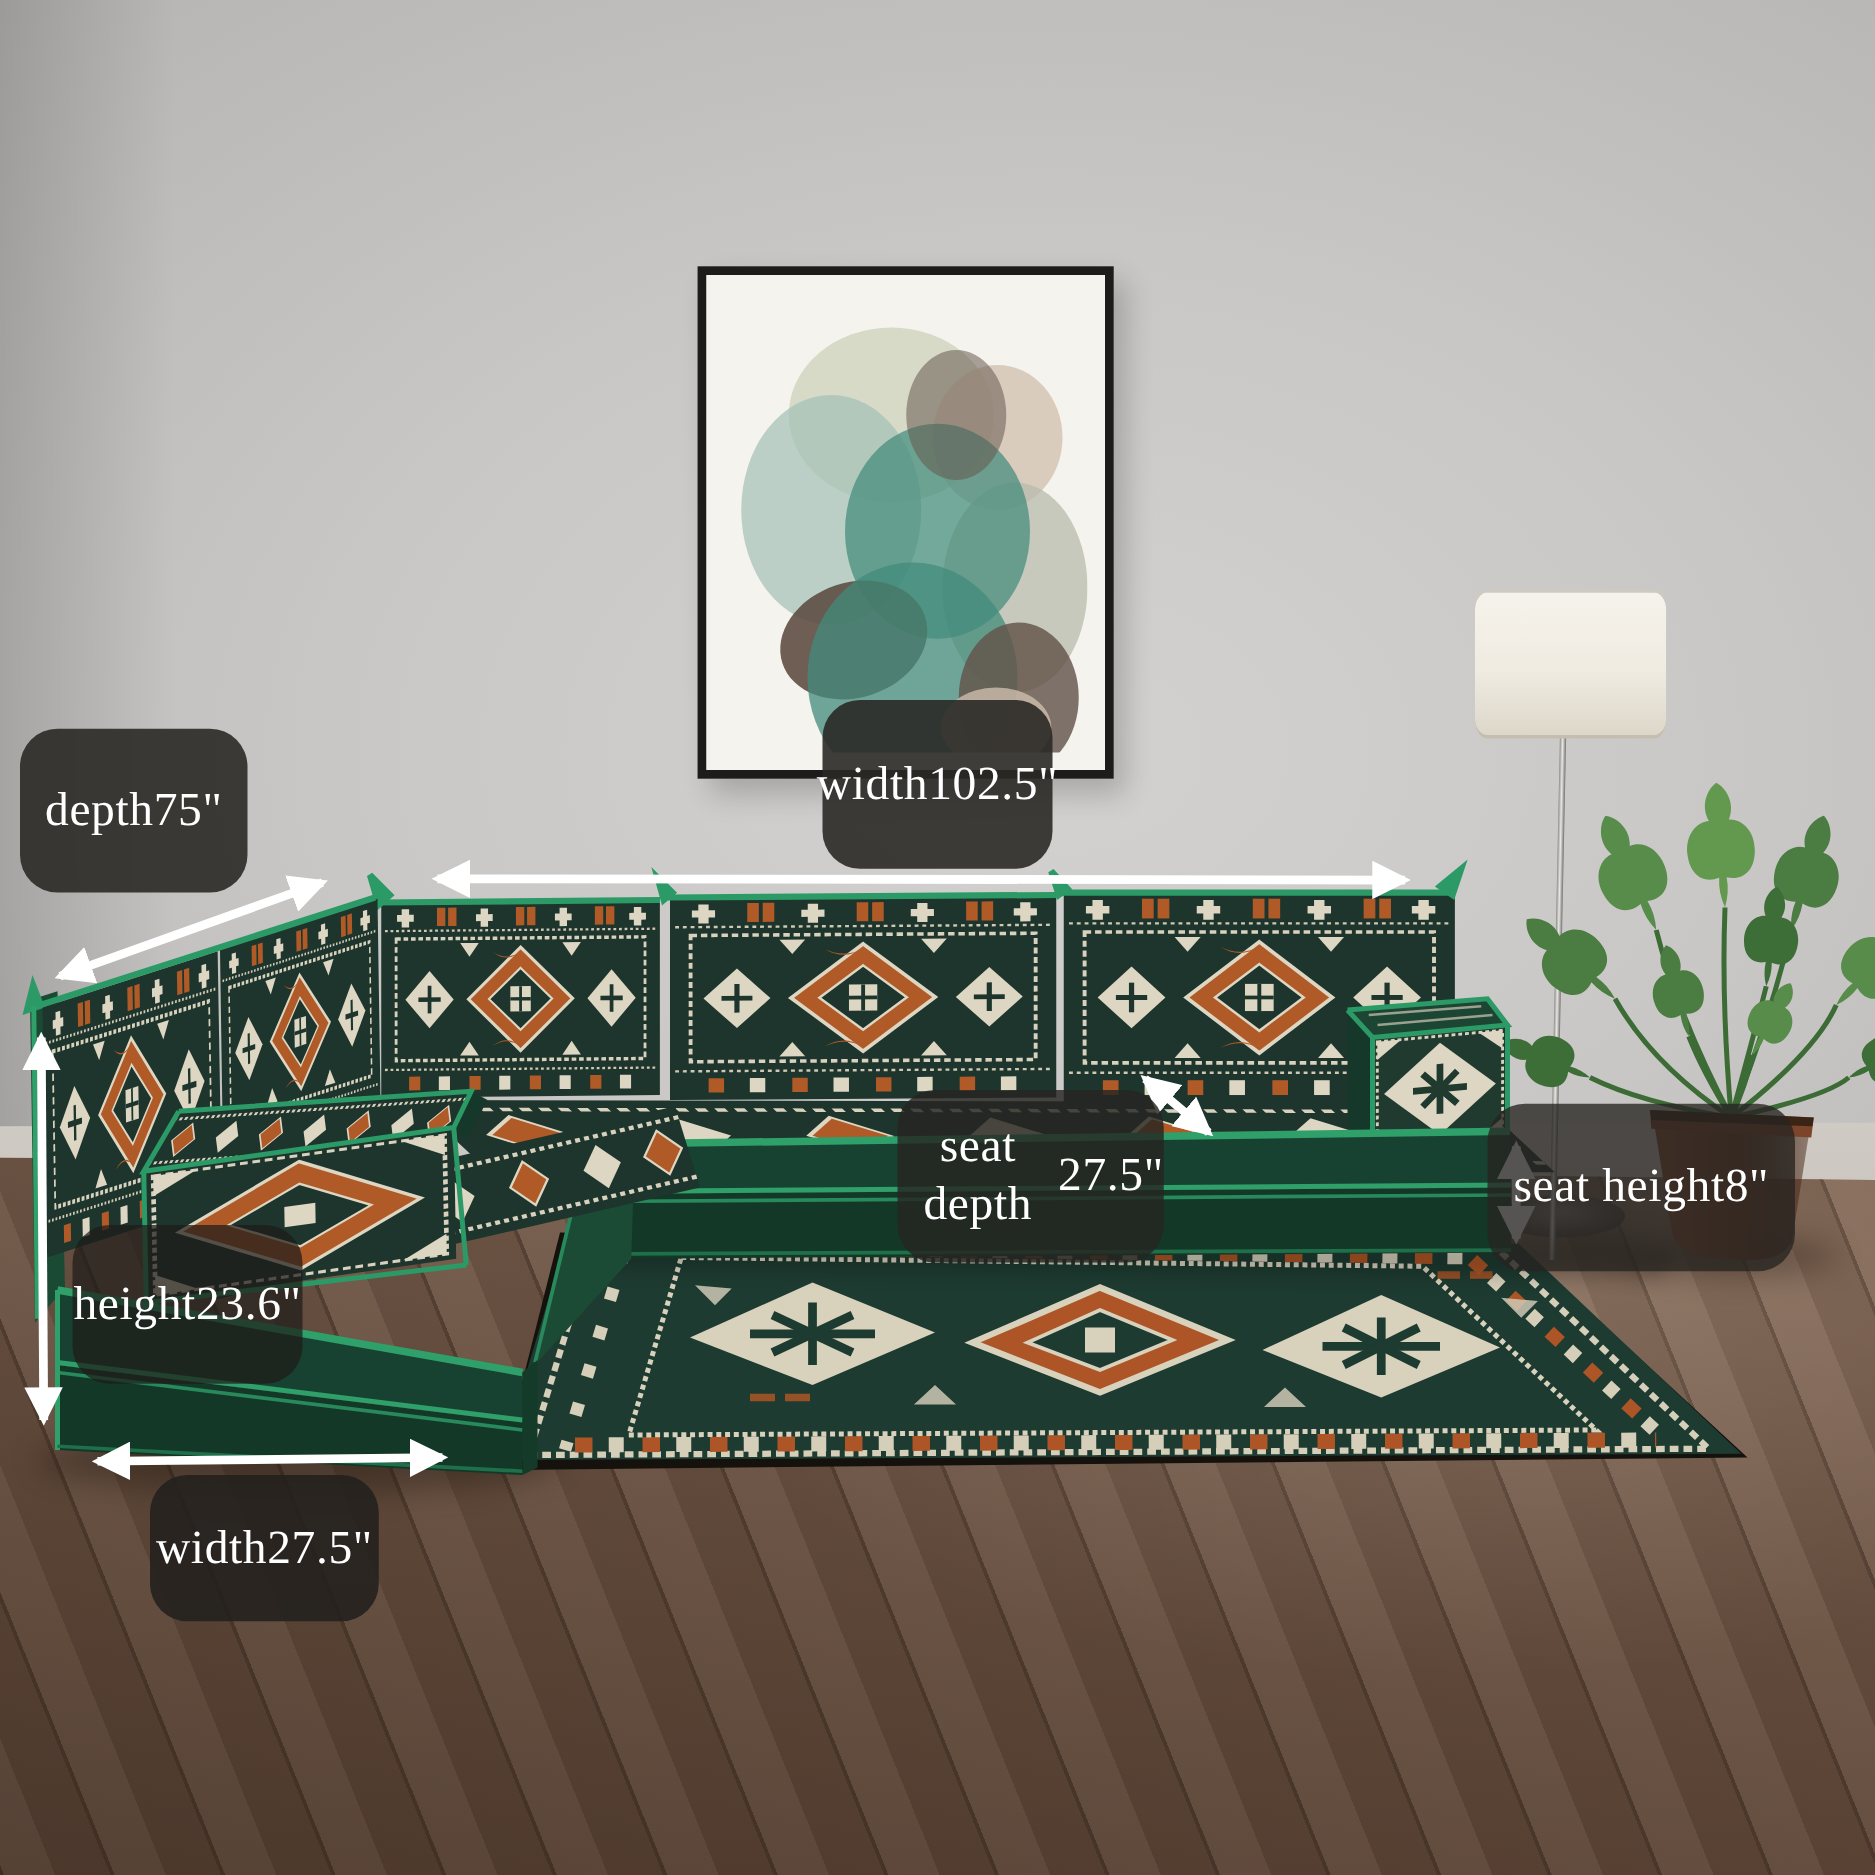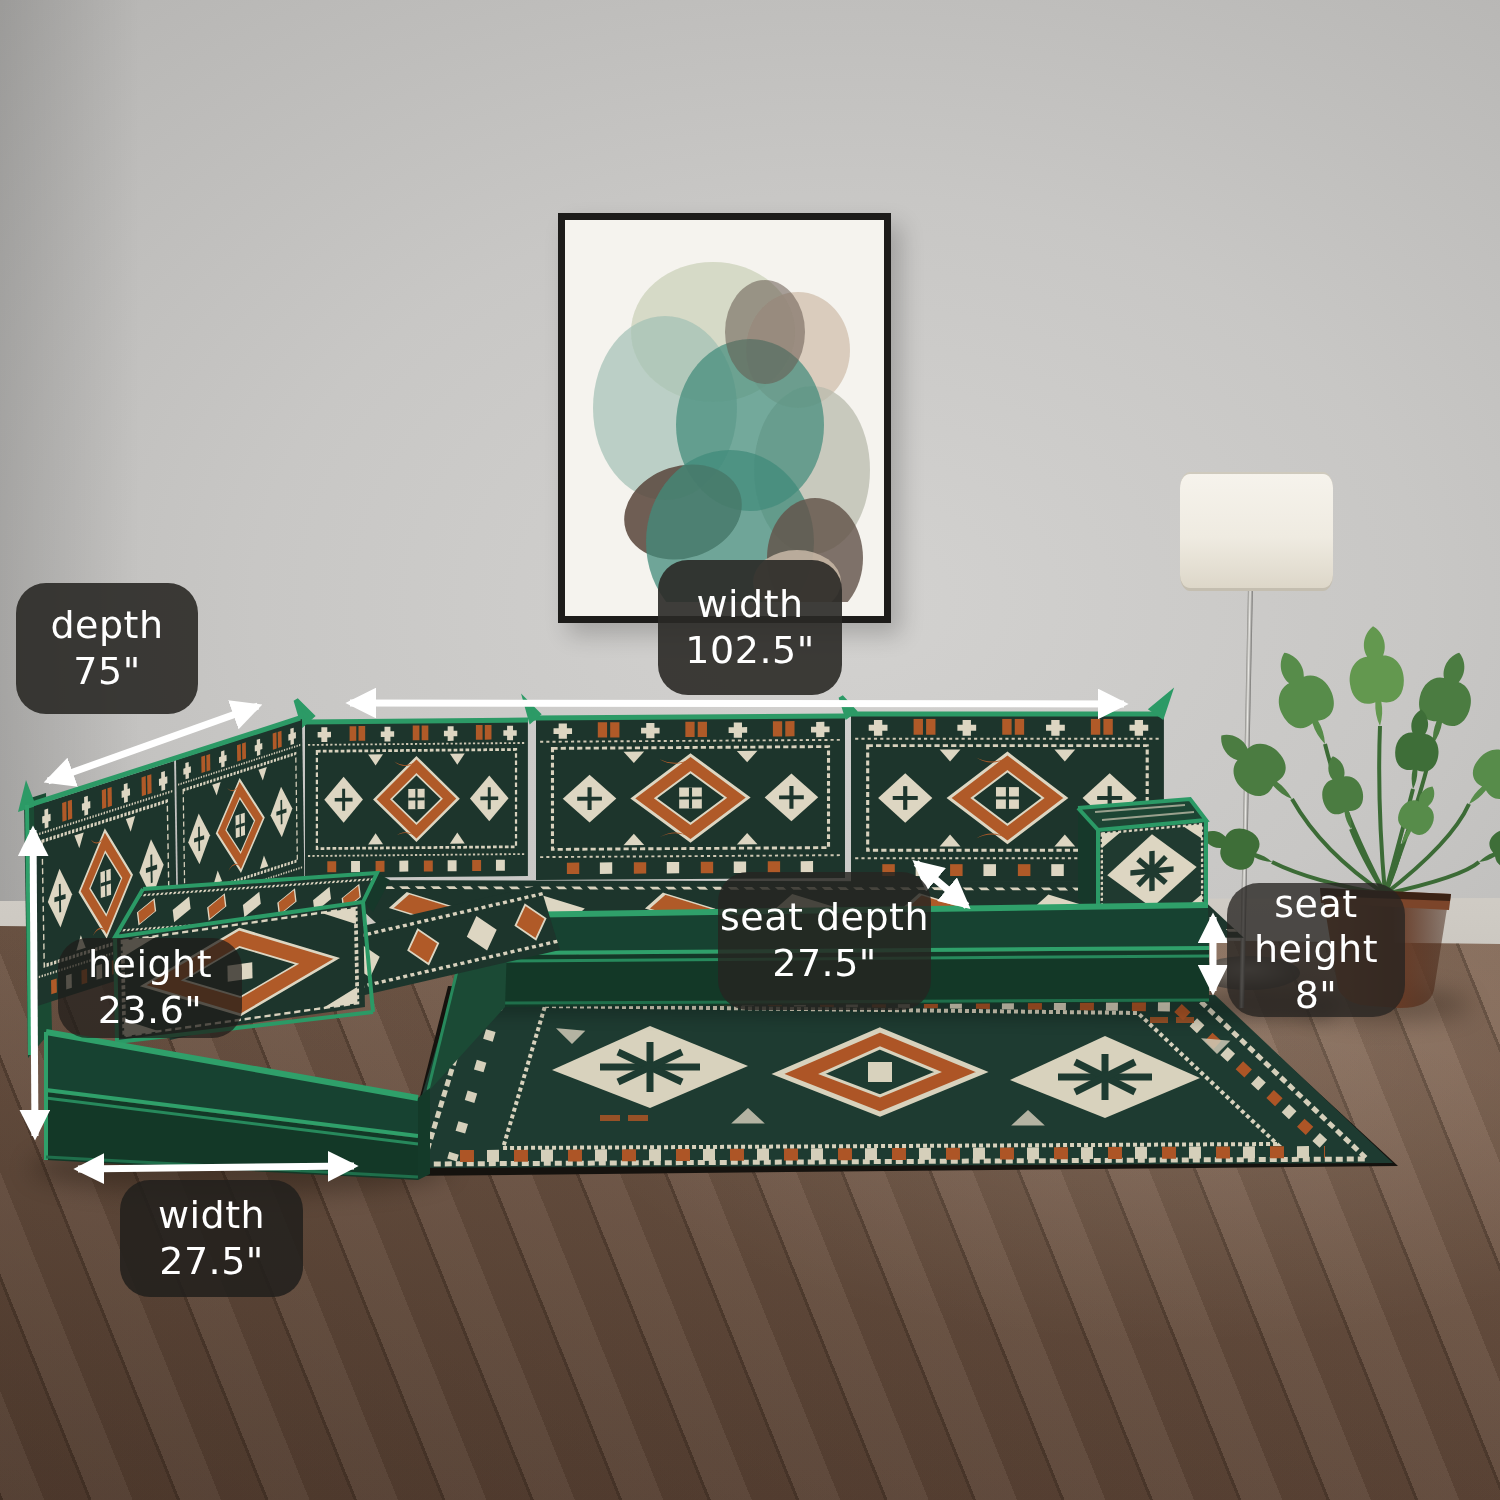--- a/index.html
+++ b/index.html
@@ -31,23 +31,23 @@
   #lamp-shade{left:1180px;top:472px;width:153px;height:114px;border-radius:10px/16px;
     background:linear-gradient(180deg,#f6f3ec 0%,#efebe1 55%,#ddd7c9 100%);
     border-top:2px solid #cfcabd;border-bottom:3px solid #c4beb0;}
   #lamp-pole{left:1248px;top:586px;width:5px;height:422px;transform:rotate(1.2deg);
     transform-origin:top left;
     background:linear-gradient(90deg,#8d8c88,#e8e7e3 45%,#737270);}
   #lamp-base{left:1198px;top:956px;width:102px;height:34px;border-radius:50%;
     background:radial-gradient(ellipse at 50% 40%,#8b8680 0%,#55504a 55%,#332f2b 100%);
     opacity:.9;}
   
-  .dim-label{display:flex;flex-direction:column;align-items:center;justify-content:center;
+  .dim-label{display:flex;flex-direction:row;align-items:center;justify-content:center;
     background:rgba(42,41,38,.90);color:#fff;border-radius:30px;text-align:center;
-    font-size:38px;line-height:1.2;letter-spacing:.5px;}
+    font-size:38px;line-height:1.2;letter-spacing:.5px;font-family:Liberation Serif, serif;}
   
   svg{display:block;}
 </style>
 </head>
 <body>
 
 <div id="stage">
 
   <div class="abs" id="wall-shade-left"></div>
 
@@ -387,25 +387,25 @@
     <span>75"</span>
   </div>
   <div class="abs dim-label" style="left:658px;top:560px;width:184px;height:135px;">
     <span>width</span>
     <span>102.5"</span>
   </div>
   <div class="abs dim-label" style="left:690px;top:872px;width:213px;height:138px;background:rgba(38,36,33,.82);margin-left:28px;">
     <span>seat depth</span>
     <span>27.5"</span>
   </div>
-  <div class="abs dim-label" style="left:1227px;top:883px;width:178px;height:134px;background:rgba(38,36,33,.78);border-radius:32px;">
+  <div class="abs dim-label" style="left:1190px;top:883px;width:246px;height:134px;background:rgba(38,36,33,.78);">
     <span>seat height</span>
     <span>8"</span>
   </div>
-  <div class="abs dim-label" style="left:58px;top:938px;width:184px;height:100px;background:rgba(30,28,25,.72);">
+  <div class="abs dim-label" style="left:58px;top:980px;width:184px;height:127px;background:rgba(30,28,25,.72);">
     <span>height</span>
     <span>23.6"</span>
   </div>
   <div class="abs dim-label" style="left:120px;top:1180px;width:183px;height:117px;background:rgba(34,32,29,.88);">
     <span>width</span>
     <span>27.5"</span>
   </div>
 
 </div>
 

